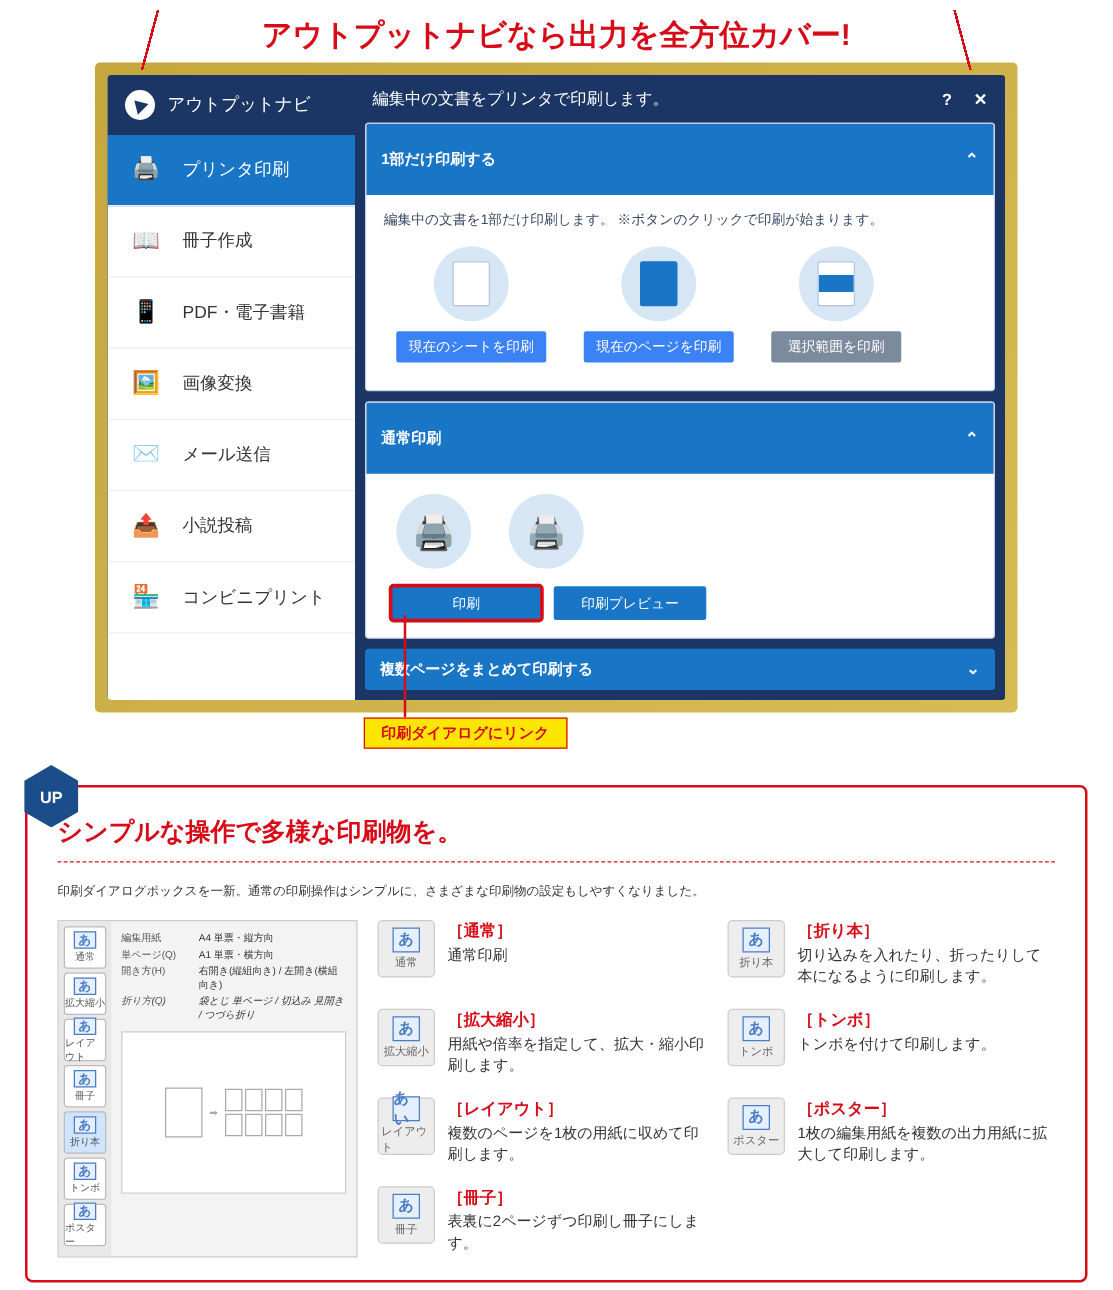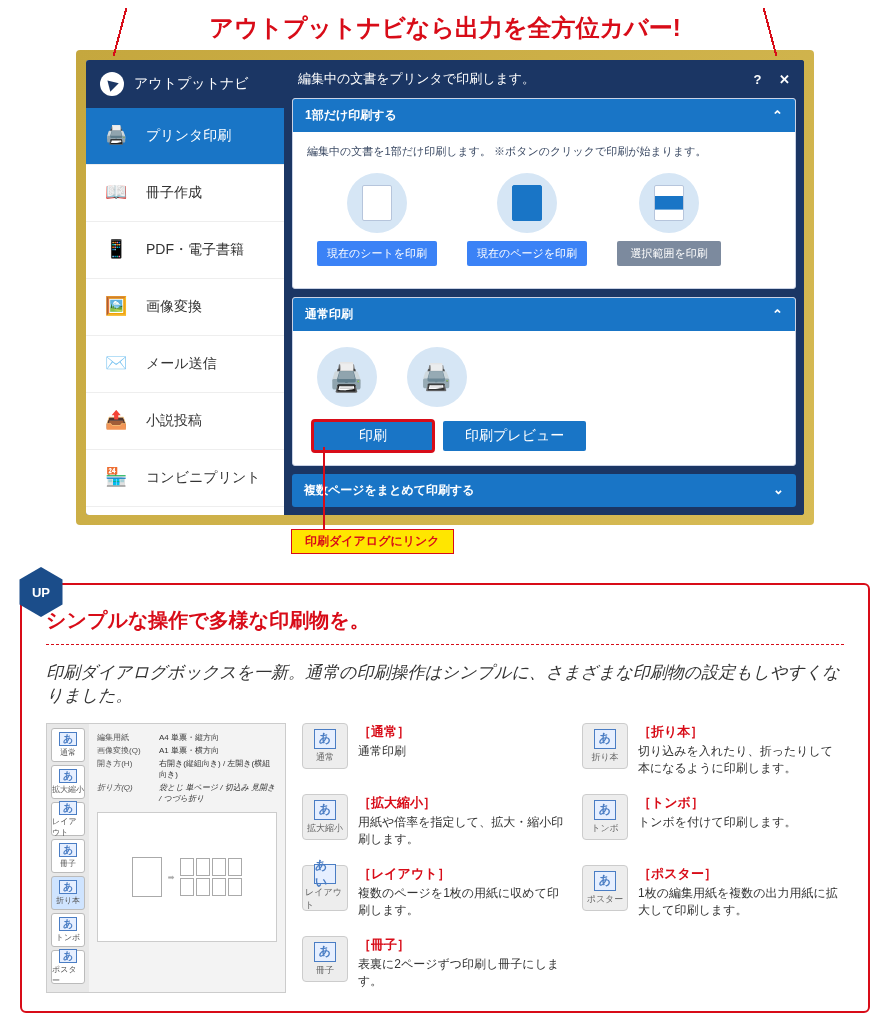--- a/index.html
+++ b/index.html
@@ -16,48 +16,48 @@
     .side-header .hicon{ width:24px;height:24px;border-radius:50%;background:#fff;position:relative; }
     .side-header .hicon::after{ content:"";position:absolute;left:6px;top:6px;width:0;height:0;border-style:solid;border-width:6px 10px 6px 0;border-color:transparent #1b3664 transparent transparent;transform:rotate(45deg); }
     .side-item{ padding:16px 16px; display:flex; align-items:center; gap:14px; font-size:14px; border-bottom:1px solid #eee; cursor:pointer; color:#333; }
     .side-item.active{ background:#1975c6; color:#fff; }
     .sicon{ width:30px;height:24px;display:inline-block; text-align:center; font-size:18px; }
     .main{ flex:1; background:#1b3664; padding:0; display:flex; flex-direction:column; }
     .main-header{ color:#fff; padding:10px 14px; display:flex; justify-content:space-between; align-items:center; font-size:13px; }
     .main-header .right span{ margin-left:14px; cursor:pointer; font-weight:700; }
     .main-body{ padding:0 8px 8px; background:transparent; flex:1; }
     .card{ background:#fff; border-radius:3px; margin-bottom:8px; overflow:hidden; border:1px solid #c9d2e5; }
-    .card-head{ background:#1975c6; color:#fff; padding:8px 12px; font-size:12px; font-weight:700; display:flex; justify-content:space-between; align-items:center; }
+    .card-head{ background:#1975c6; color:#fff; padding:20px 12px; font-size:12px; font-weight:700; display:flex; justify-content:space-between; align-items:center; }
     .chev{ font-size:13px; }
     .card-body{ padding:12px 14px; font-size:11px; }
     .card-body .desc{ color:#3b4a64; margin-bottom:10px; }
     .opt-row{ display:flex; gap:30px; padding:4px 10px 10px; }
     .opt{ display:flex; flex-direction:column; align-items:center; gap:8px; }
     .thumb{ width:60px;height:60px;border-radius:50%;background:#d6e6f5;display:flex;align-items:center;justify-content:center; }
     .thumb.doc::after{ content:"";width:28px;height:34px;background:#fff;border:1px solid #b6c5dc;border-radius:2px; }
     .thumb.doc.blue::after{ background:#1975c6;border-color:#1975c6; }
     .thumb.doc.hl { position:relative; }
     .thumb.doc.hl::after{ background:#fff;border:1px solid #b6c5dc; background-image:linear-gradient(#1975c6,#1975c6); background-size:100% 40%; background-repeat:no-repeat; background-position:center; }
     .pbtn{ color:#fff; font-size:11px; padding:5px 10px; border-radius:2px; min-width:104px; text-align:center; }
     .pbtn.blue{ background:#3b82f6; }
     .pbtn.gray{ background:#7c8a9e; }
     .thumb.printer::after{ content:"🖨️"; font-size:28px; }
     .thumb.preview::after{ content:"🖨️"; font-size:26px; opacity:.9; }
     .btn-row{ display:flex; gap:10px; padding:4px 6px 2px; }
-    .wbtn{ background:#1975c6;color:#fff;border:none;padding:6px 22px;border-radius:2px;font-size:14px;min-width:120px;text-align:center; }
+    .wbtn{ background:#1975c6;color:#fff;border:none;padding:6px 22px;border-radius:2px;font-size:11px;min-width:120px;text-align:center; }
     .wbtn.highlight{ outline:3px solid #d80c18; outline-offset:-1px; }
     .bar-head{ background:#1975c6; color:#fff; padding:8px 12px; font-size:12px; font-weight:700; display:flex; justify-content:space-between; border-radius:3px; }
     .callout-wrap{ width:760px;margin:0 auto;position:relative;height:30px; }
     .callout-line{ position:absolute;left:258px;top:-78px;width:2px;height:82px;background:#d80c18; }
     .callout-label{ position:absolute;left:226px;top:4px;background:#ffe600;border:1px solid #d80c18;color:#d80c18;padding:3px 13px;font-size:12px;font-weight:700; }
     .info-box{ width:850px;margin:28px auto 18px;border:2px solid #d80c18;border-radius:6px;padding:22px 24px 18px;position:relative; }
     .badge{ position:absolute; left:-6px; top:-18px; width:50px;height:50px; background:#1b4d8a; clip-path:polygon(50% 0,93% 25%,93% 75%,50% 100%,7% 75%,7% 25%); display:flex;align-items:center;justify-content:center;color:#fff;font-size:13px;font-weight:700; }
     .info-title{ color:#d80c18; font-size:20px; font-weight:700; margin-bottom:10px; }
     .dashline{ border-bottom:1px dashed #d80c18; margin-bottom:16px; }
-    .info-desc{ font-size:17px; color:#333; margin-bottom:16px;font-style:italic; }
+    .info-desc{ font-size:10px; color:#333; margin-bottom:16px; }
     .grid{ display:flex; gap:16px; }
     .dialog-img{ width:240px; height:270px; background:#f3f3f3; border:1px solid #ccc; display:flex; }
     .dialog-side{ width:42px;background:#e8e8e8;display:flex;flex-direction:column;align-items:center;padding:4px 0;gap:3px; }
     .ds-item{ width:34px;height:34px;background:#fff;border:1px solid #bbb;border-radius:3px;display:flex;flex-direction:column;align-items:center;justify-content:center;font-size:8px;gap:1px;color:#555; }
     .ds-item .g{ width:18px;height:14px;border:1px solid #4a7dc4;background:#e6efff;display:flex;align-items:center;justify-content:center;color:#4a7dc4;font-size:10px;font-weight:700; }
     .ds-item.sel{ background:#cfe4ff; }
     .dialog-main{ flex:1; padding:6px 8px; font-size:8px; color:#555; }
     .dialog-main .dh{ color:#1975c6;font-weight:700;margin-bottom:4px;font-size:9px; }
     .features{ flex:1; display:grid; grid-template-columns:1fr 1fr; column-gap:18px; row-gap:14px; }
     .feat{ display:flex; gap:10px; align-items:flex-start; }
@@ -214,21 +214,21 @@
             <div>ポスター</div>
           </div>
         </div>
       <div class="dialog-main">
         <div id="dlg-rows">
             <div style="display: flex; gap: 6px; margin: 2px 0px;">
               <span style="width:56px;color:#555;font-family:Liberation Serif, serif;">編集用紙</span>
               <span style="flex:1;color:#333;">A4 単票・縦方向</span>
             </div>
             <div style="display: flex; gap: 6px; margin: 2px 0px;">
-              <span style="width:56px;color:#555;">画像変換(Q)</span>
+              <span style="width:56px;color:#555;">単ページ(Q)</span>
               <span style="flex:1;color:#333;">A1 単票・横方向</span>
             </div>
             <div style="display: flex; gap: 6px; margin: 2px 0px;">
               <span style="width:56px;color:#555;">開き方(H)</span>
               <span style="flex:1;color:#333;">右開き(縦組向き) / 左開き(横組向き)</span>
             </div>
             <div style="display: flex; gap: 6px; margin: 2px 0px; font-style: italic;">
               <span style="width:56px;color:#555;">折り方(Q)</span>
               <span style="flex:1;color:#333;">袋とじ 単ページ / 切込み 見開き / つづら折り</span>
             </div>

